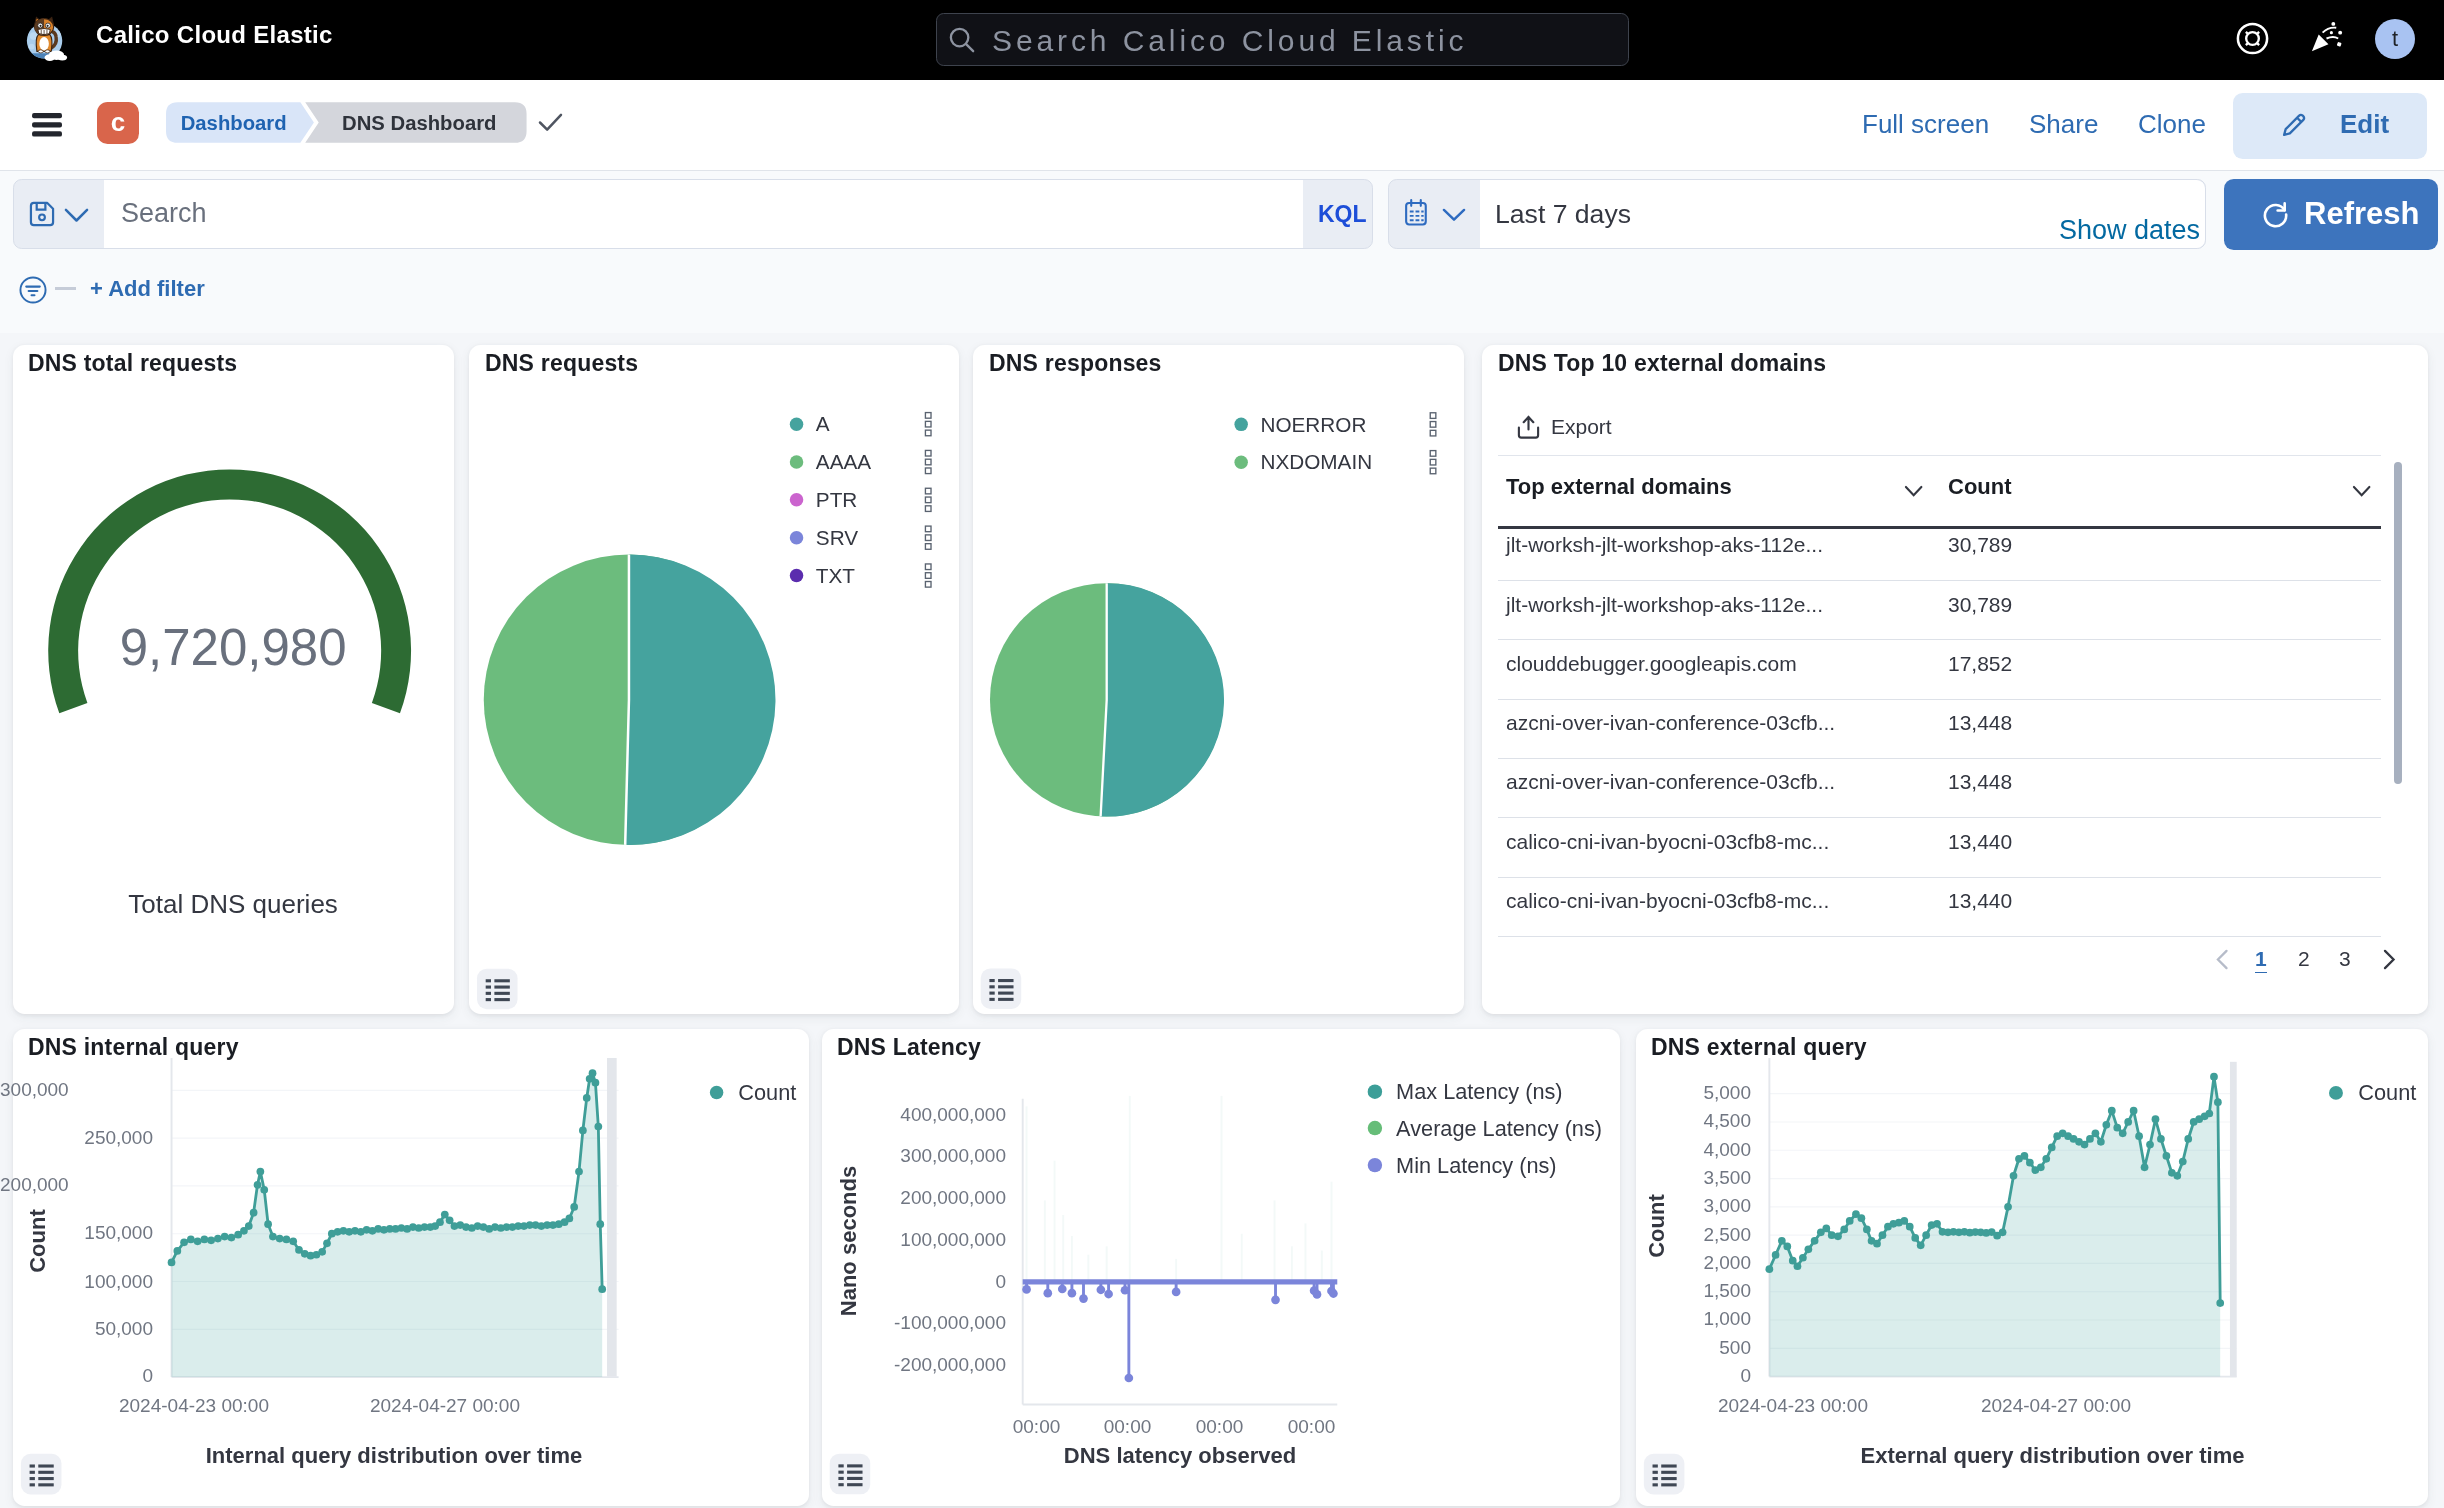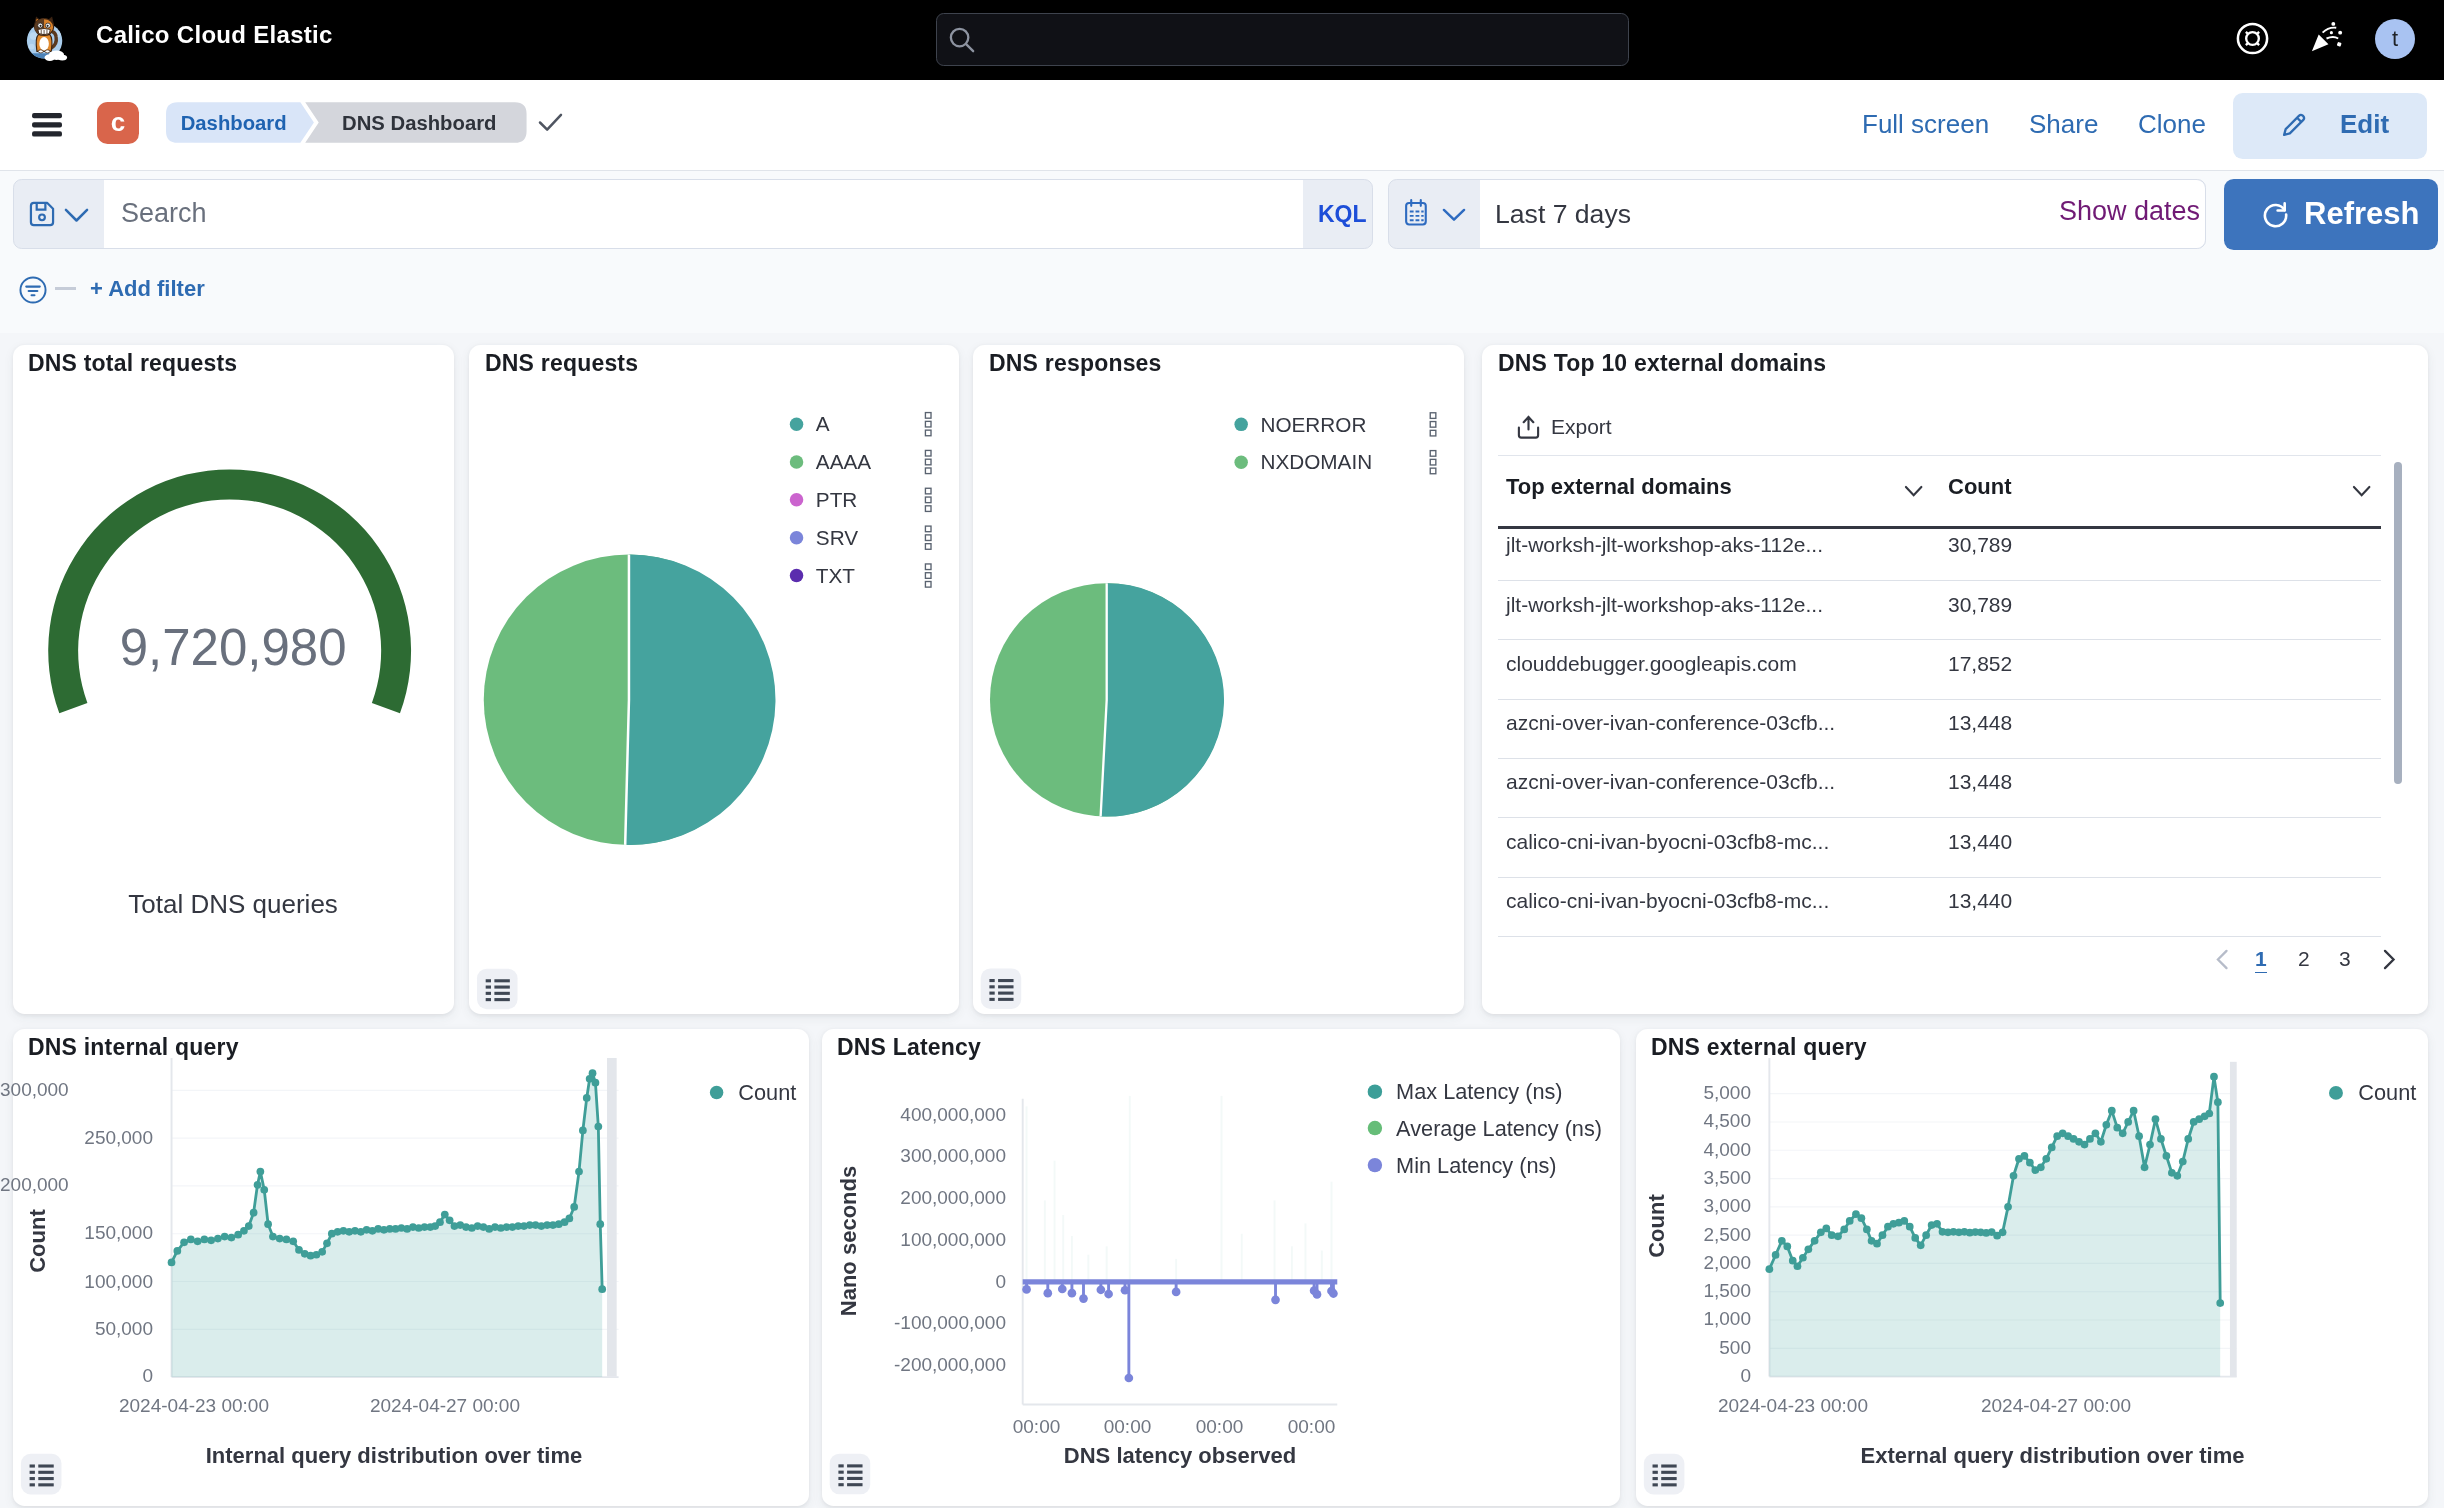--- a/index.html
+++ b/index.html
@@ -53,20 +53,21 @@
     <ellipse cx="40" cy="44.5" rx="5" ry="3"></ellipse>
   </g>
 </svg>
 <div class="abs" style="left:96px;top:21px;font-size:24px;font-weight:700;color:#fff;letter-spacing:0.3px;">Calico Cloud Elastic</div>
 
 <div class="abs" style="left:936px;top:12.6px;width:693px;height:53px;background:#101116;border:1.4px solid #3e434d;border-radius:7.7px;"></div>
 <svg class="abs" style="left:947px;top:25px" width="31" height="31" viewBox="0 0 32 32">
   <circle cx="13" cy="13" r="9" fill="none" stroke="#8d93a0" stroke-width="2.4"></circle>
   <path d="M20 20 L27 27" stroke="#8d93a0" stroke-width="2.4" stroke-linecap="round"></path>
 </svg>
+<div class="abs" style="left:992px;top:24px;font-size:30px;letter-spacing:3.9px;color:#8d93a0;">Search Calico Cloud Elastic</div>
 
 <svg class="abs" style="left:2234px;top:20px" width="37" height="37" viewBox="0 0 38 38">
   <circle cx="19" cy="19" r="15" fill="none" stroke="#fff" stroke-width="2.6"></circle>
   <circle cx="19" cy="19" r="6.5" fill="none" stroke="#fff" stroke-width="2.4"></circle>
   <g stroke="#fff" stroke-width="2.4">
     <path d="M12.2 12.2 L14.8 14.8 M25.8 12.2 L23.2 14.8 M12.2 25.8 L14.8 23.2 M25.8 25.8 L23.2 23.2"></path>
   </g>
 </svg>
 
 <svg class="abs" style="left:2307px;top:19.3px" width="39" height="39" viewBox="0 0 40 40">
@@ -136,21 +137,21 @@
   <g stroke="#2e6bc0" stroke-width="2">
     <path d="M5 13 H9 M11 13 H15 M17 13 H19.5"></path>
     <path d="M5 17.5 H9 M11 17.5 H15 M17 17.5 H19.5"></path>
     <path d="M5 22 H9 M11 22 H15 M17 22 H19.5"></path>
   </g>
 </svg>
 <svg class="abs" style="left:1442px;top:208px" width="24" height="14.5" viewBox="0 0 25 15">
   <path d="M2 2 L12.5 12 L23 2" fill="none" stroke="#2e6bc0" stroke-width="2.6" stroke-linecap="round" stroke-linejoin="round"></path>
 </svg>
 <div class="abs" style="left:1495px;top:199px;font-size:26.6px;color:#343741;">Last 7 days</div>
-<div class="abs" style="left:2059px;top:196px;font-size:27px;color:#701a75;text-align:center;">Show dates</div>
+<div class="abs" style="left:2059px;top:215px;font-size:27px;color:#0369a1;text-align:center;">Show dates</div>
 
 <div class="abs" style="left:2224px;top:179px;width:214px;height:71px;background:#3d74bd;border-radius:9.7px;"></div>
 <svg class="abs" style="left:2261px;top:200px" width="29" height="29" viewBox="0 0 30 30">
   <path d="M 24.5 10.5 A 11 11 0 1 0 26 15" fill="none" stroke="#fff" stroke-width="2.7" stroke-linecap="round"></path>
   <path d="M 24.5 3.5 L 24.5 10.8 L 17.2 10.8" fill="none" stroke="#fff" stroke-width="2.7" stroke-linecap="round" stroke-linejoin="round"></path>
 </svg>
 <div class="abs" style="left:2304px;top:196px;font-size:31px;font-weight:600;color:#fff;">Refresh</div>
 
 <svg class="abs" style="left:19.3px;top:276px" width="28" height="28" viewBox="0 0 29 29">
   <circle cx="14.5" cy="14.5" r="13" fill="none" stroke="#2e6bb2" stroke-width="2"></circle>

